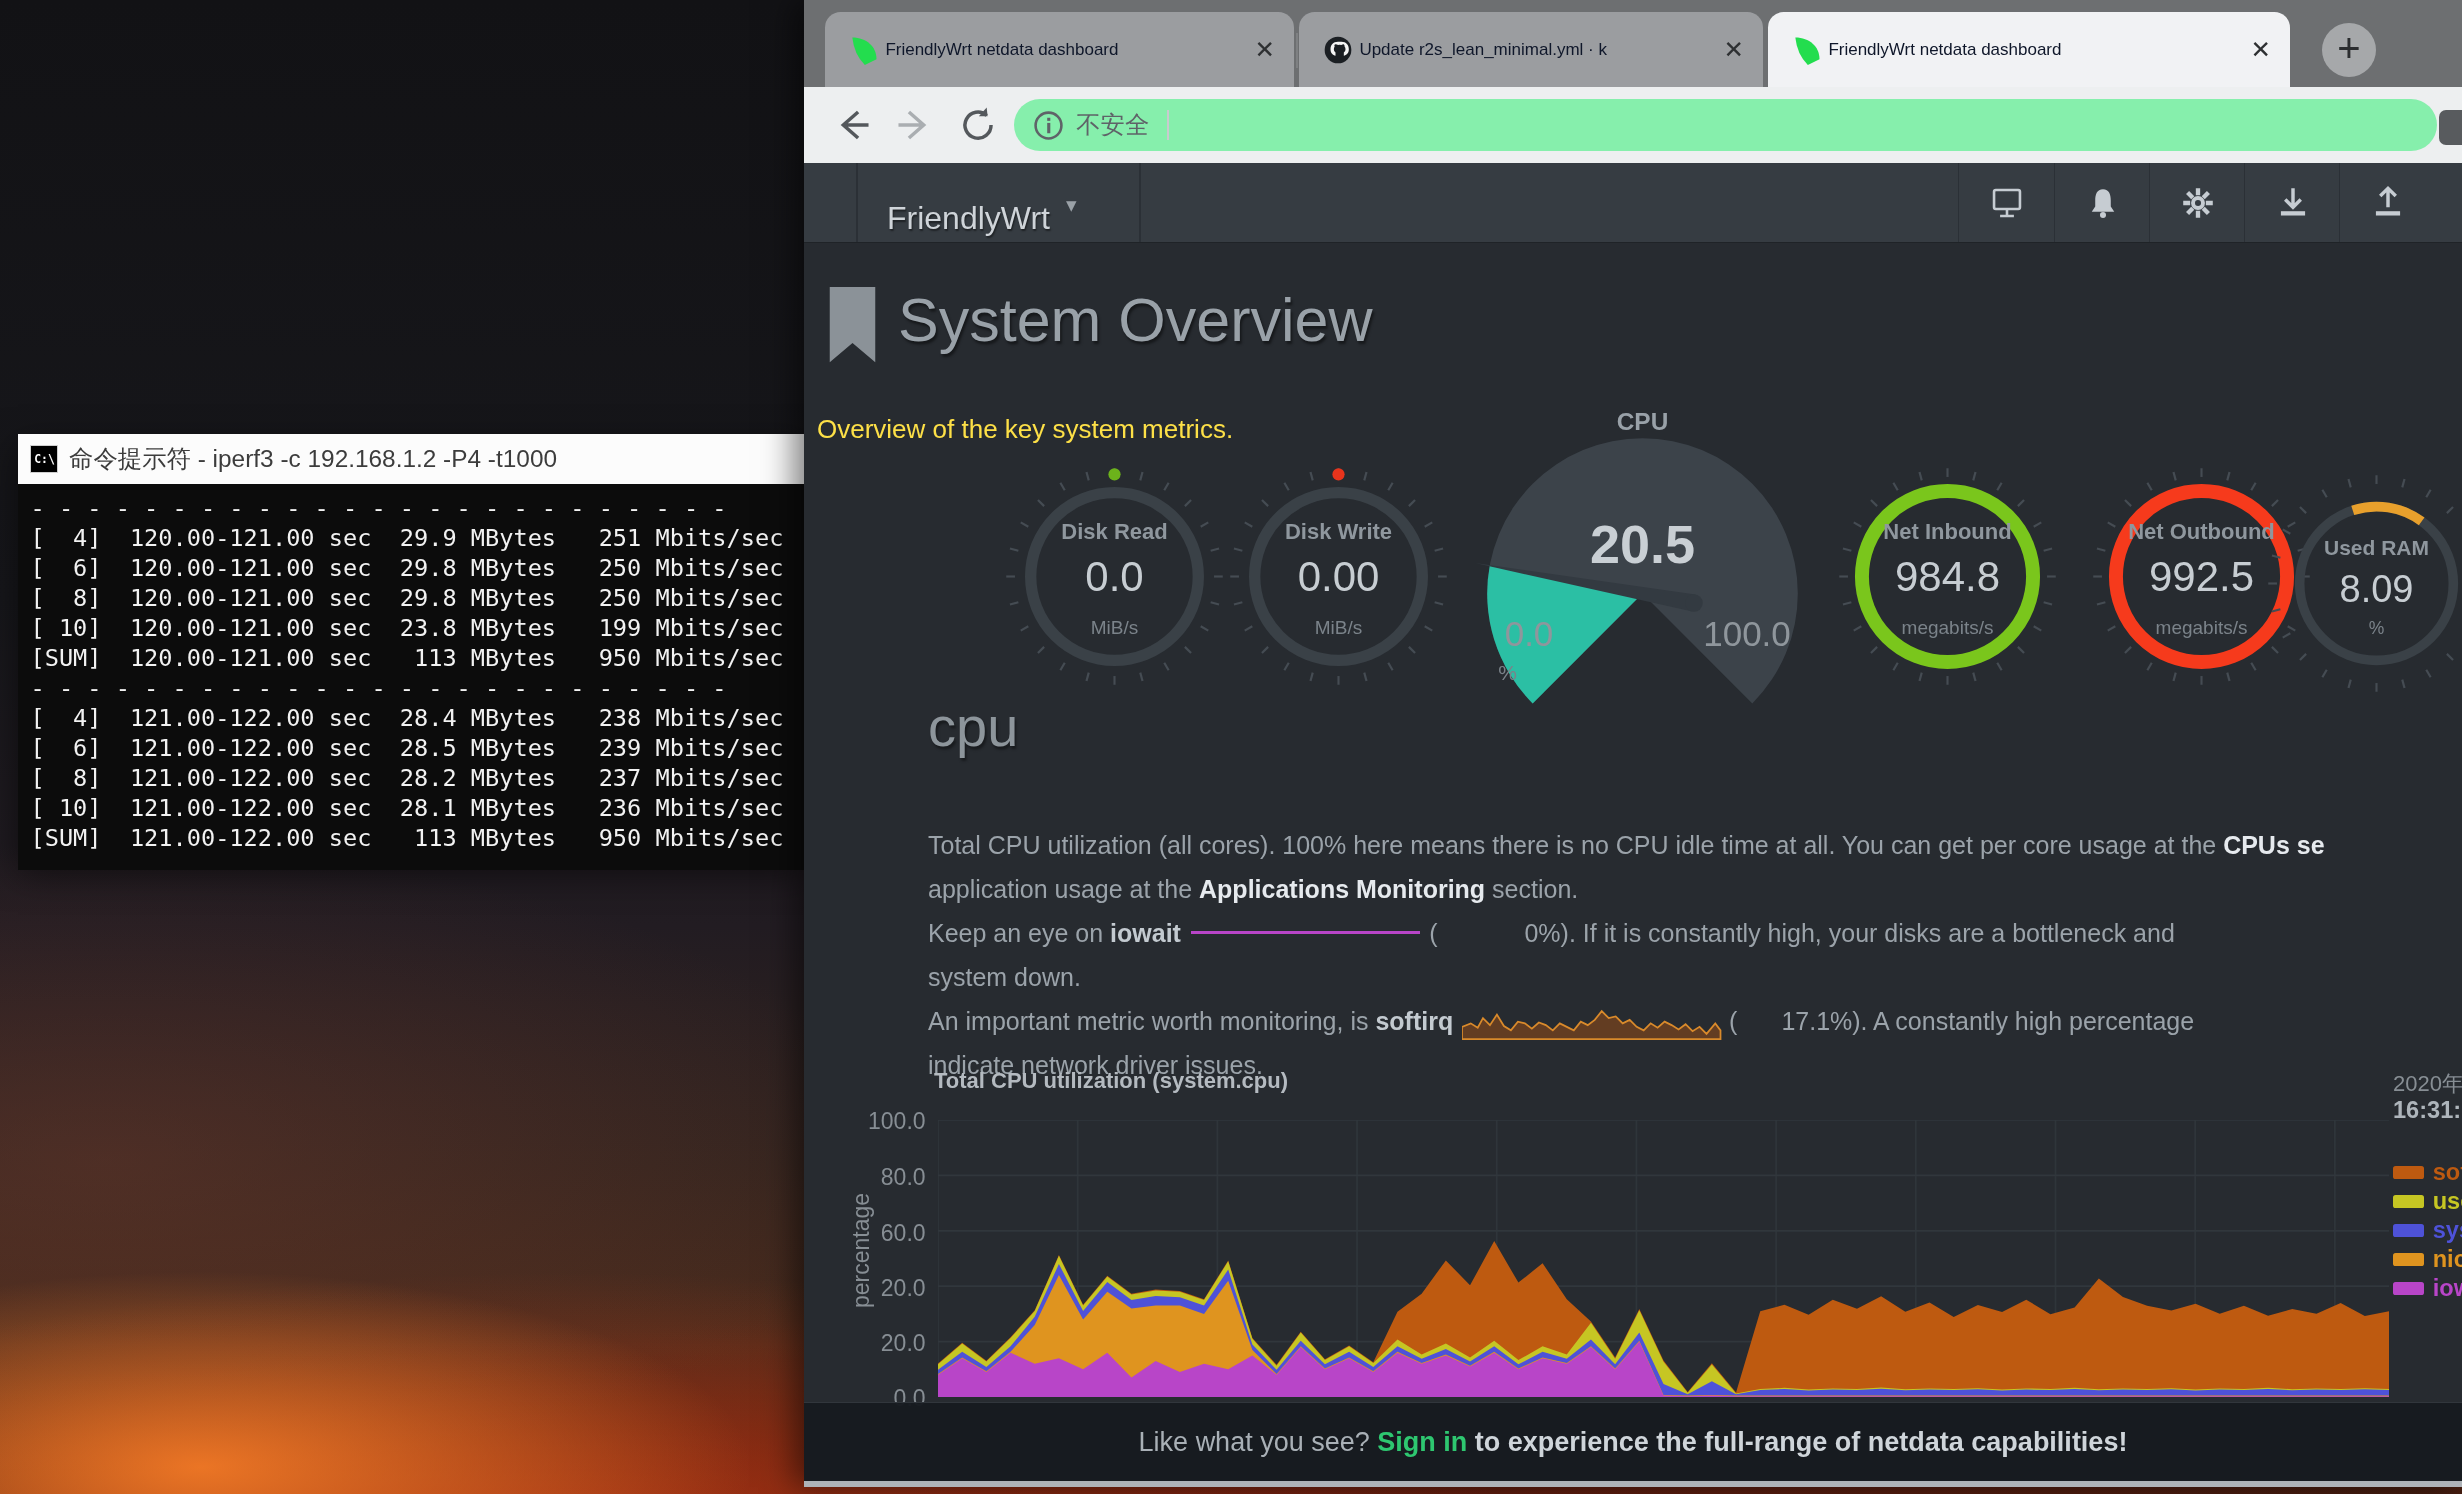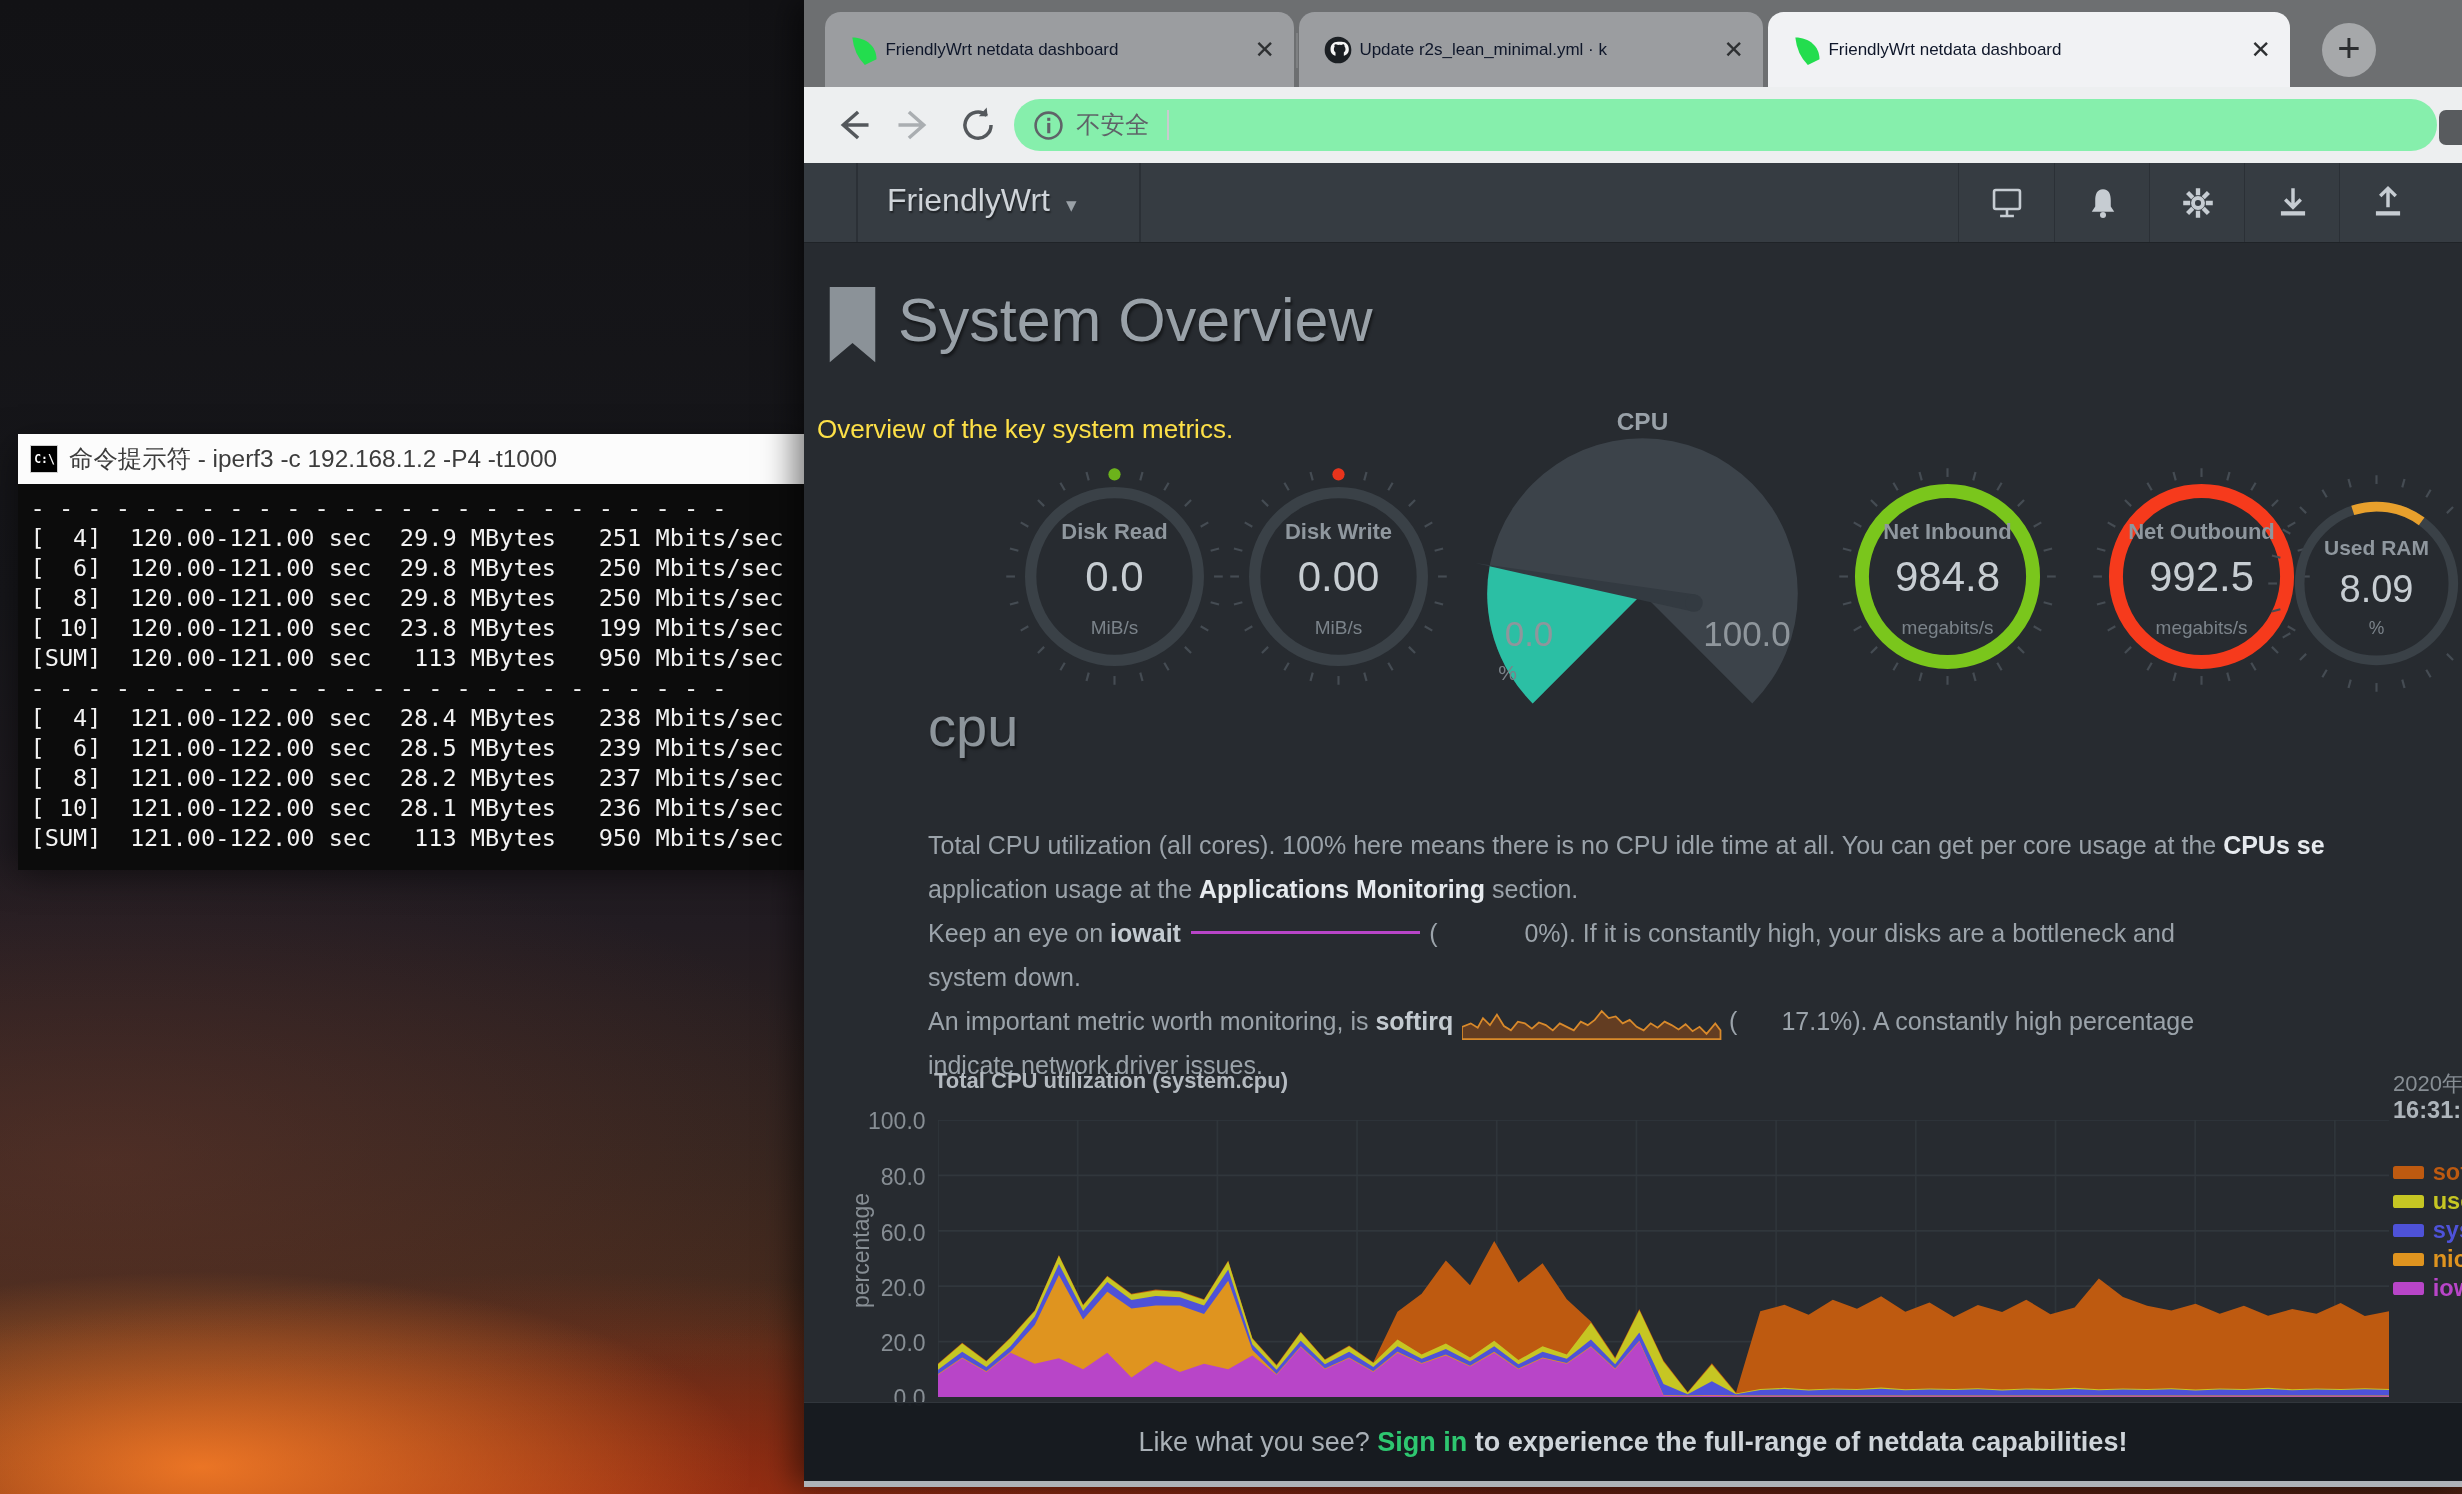--- a/index.html
+++ b/index.html
@@ -37,21 +37,21 @@
   .urlpill{position:absolute;left:210px;top:12.2px;width:1423px;height:52px;border-radius:26px;background:#86efac;
            display:flex;align-items:center;}
   .sec-text{font-size:24.4px;color:#5f6368;margin-left:12.2px;white-space:nowrap;}
   .url-sep{width:1.7px;height:30px;background:#c8cbce;margin:0 17.5px;}
   .url-text{font-size:26px;color:#26282b;white-space:nowrap;letter-spacing:0.2px;}
   .ext-cut{position:absolute;right:-12.2px;top:23px;width:35px;height:35px;background:#585b5e;border-radius:7px;}
   
   .page{position:absolute;left:0;top:163px;width:1658px;height:1318px;background:#272b30;overflow:hidden;}
   .nd-header{position:absolute;left:0;top:0;width:100%;height:79px;background:#363c42;border-bottom:0.9px solid #1f2327;}
   .nd-sep{position:absolute;top:0;width:1.7px;height:79px;background:#2b3036;}
-  .nd-title{position:absolute;left:83px;top:19px;font-size:32px;color:#cfd4d9;text-shadow:0.9px 1.7px 1.7px rgba(0,0,0,.45);}
+  .nd-title{position:absolute;left:83px;top:37px;font-size:32px;color:#cfd4d9;text-shadow:0.9px 1.7px 1.7px rgba(0,0,0,.45);}
   .nd-caret{position:absolute;left:262px;top:30px;font-size:21px;color:#9aa1a7;}
   .hdr-btn{position:absolute;top:0;width:95px;height:79px;border-left:1.7px solid #2b3036;display:flex;align-items:center;justify-content:center;}
   .hdr-btn svg{stroke:#c6ccd2;fill:none;stroke-width:3;}
   .sec-head-title{position:absolute;left:94px;top:122px;font-size:61px;color:#99a1a8;text-shadow:1.7px 2.6px 2.6px rgba(0,0,0,.45);}
   .sec-sub{position:absolute;left:13px;top:251px;font-size:26px;color:#fde047;}
   
   .ring{position:absolute;width:227px;height:227px;}
   .g-label{position:absolute;left:0;top:56px;width:100%;text-align:center;font-size:22px;font-weight:bold;color:#8f979e;}
   .g-value{position:absolute;left:0;top:90px;width:100%;text-align:center;font-size:42px;color:#c7cdd2;}
   .g-unit{position:absolute;left:0;top:154px;width:100%;text-align:center;font-size:19px;color:#7b838a;}
@@ -277,20 +277,21 @@
     </div>
 
     <div class="cpu-gauge">
       <svg id="cpu-gauge-svg" width="349" height="349" viewBox="0 0 400 400">
           <path d="M 200 215 L 74.13499294879453 340.86500705120545 A 178 178 0 1 1 325.86500705120545 340.86500705120545 Z" fill="#3c434a"></path>
           <path d="M 200 215 L 74.13499294879453 340.86500705120545 A 178 178 0 0 1 24.896304046982607 183.02038675041175 Z" fill="#2bbfa4"></path>
           <polygon points="8.172917354840479,179.96615402432747 260.8203252229041,215.9423586260962 257.22711025104024,235.6169312050869" fill="#333a41"></polygon>
           <circle cx="259.0237177369722" cy="225.77964491559155" r="10" fill="#333a41"></circle>
         </svg>
       <div class="cpu-title">CPU</div>
+      <div class="cpu-value">20.5</div>
       <div class="cpu-min">0.0</div>
       <div class="cpu-max">100.0</div>
       <div class="cpu-unit">%</div>
     </div>
 
     <div class="ring" style="left:1030px;top:300px;">
       <svg width="227" height="227" viewBox="0 0 260 260">
         <g class="ring-ticks">
             <line x1="130" y1="16" x2="130" y2="6" stroke="#454c53" stroke-width="2.5"></line>
             <line x1="159.50537114168736" y1="19.884455803046208" x2="162.09356159271258" y2="10.225197540155534" stroke="#454c53" stroke-width="2.5"></line>

